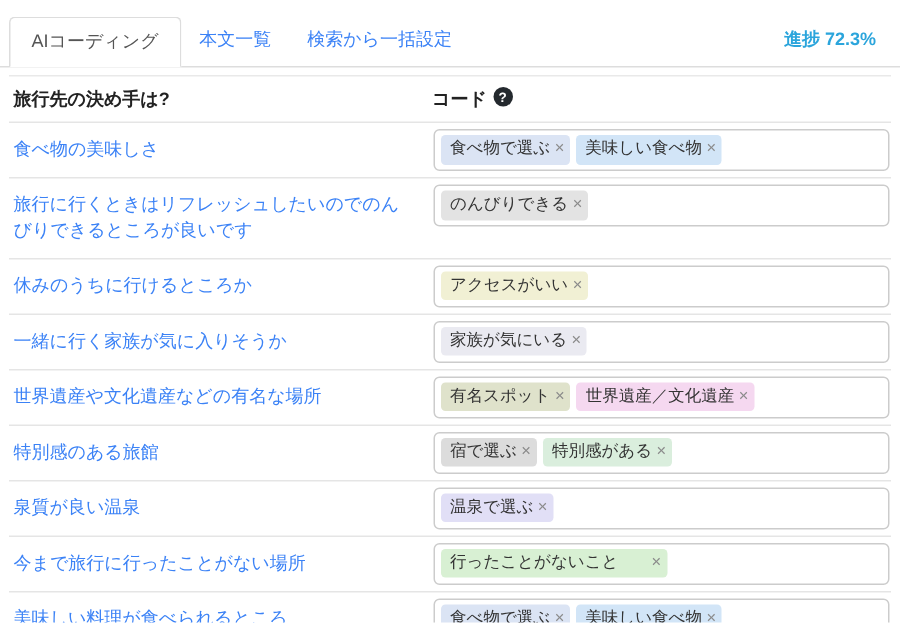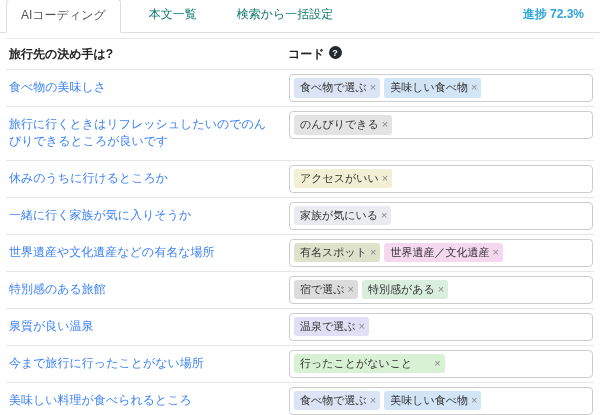--- a/index.html
+++ b/index.html
@@ -1,25 +1,25 @@
 <!DOCTYPE html>
 <html lang="ja"><head>
 <meta charset="utf-8">
 <style>
   * { margin:0; padding:0; box-sizing:border-box; }
   html,body { width:600px; height:415px; overflow:hidden; background:#fff;
     font-family:"Liberation Sans","DejaVu Sans",sans-serif; color:#333; }
 
   
-  .tabbar { display:flex; align-items:flex-end; height:33px;
-    border-bottom:1px solid #ddd; padding:0 10px 0 6px;gap:16px; }
+  .tabbar { display:flex; align-items:flex-end; height:45px;
+    border-bottom:1px solid #ddd; padding:0 10px 0 6px; }
   .tab-active { background:#fff; border:1px solid #ddd; border-bottom:1px solid #fff;
     border-radius:4px 4px 0 0; padding:7px 14px 8px; color:#555; font-size:12px;
     margin-bottom:-1px; cursor:default; }
-  .tab-link { padding:11px 12px 9px; color:#0f766e; font-size:12px; text-decoration:none;
+  .tab-link { padding:11px 12px 9px; color:#3b82f6; font-size:12px; text-decoration:none;
     cursor:pointer; }
   .progress { margin-left:auto; padding:7px 6px 9px; font-size:12px; font-weight:bold;
     color:#2ba5dc; }
 
   
   .table-wrap { margin:5px 6px 0 6px; border-top:1px solid #e9e9e9; }
   .thead { display:flex; padding:7px 0 6px; border-bottom:1px solid #e5e5e5; }
   .th-question { width:282px; font-weight:bold; font-size:12px; color:#222; padding-left:3px; }
   .th-code { flex:1; font-weight:bold; font-size:12px; color:#222; display:flex;
     align-items:flex-start; gap:4px; }

